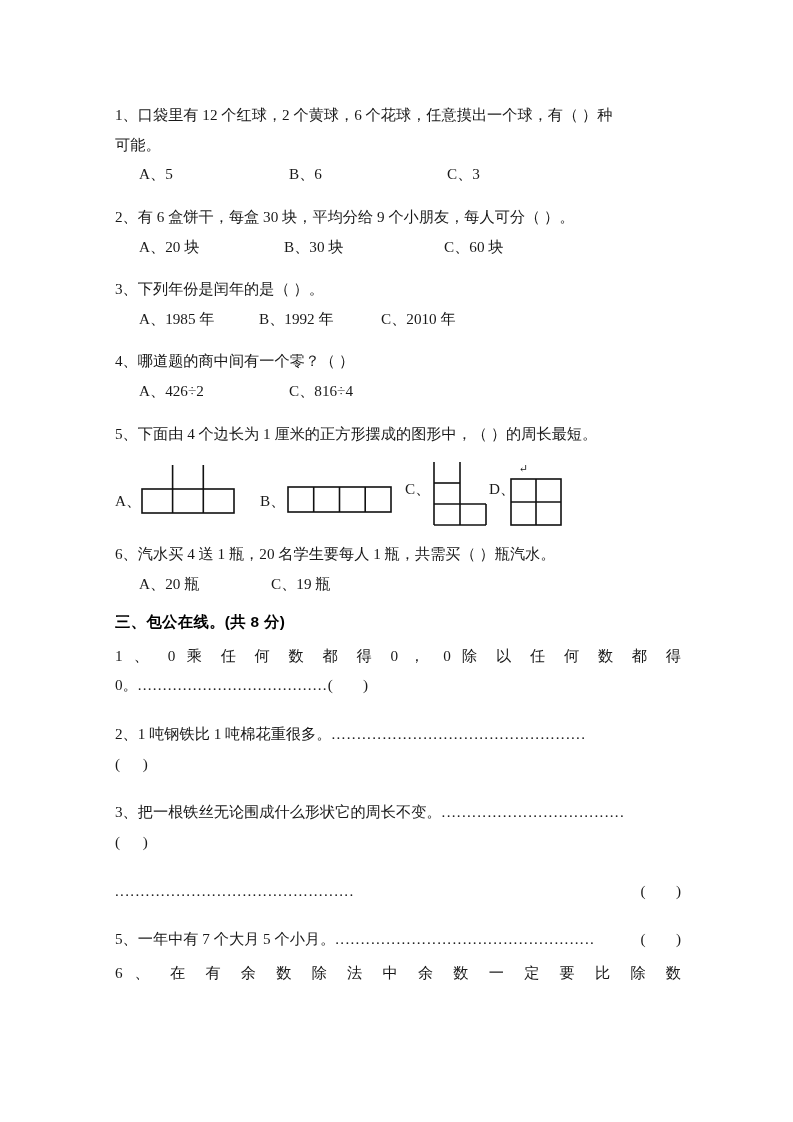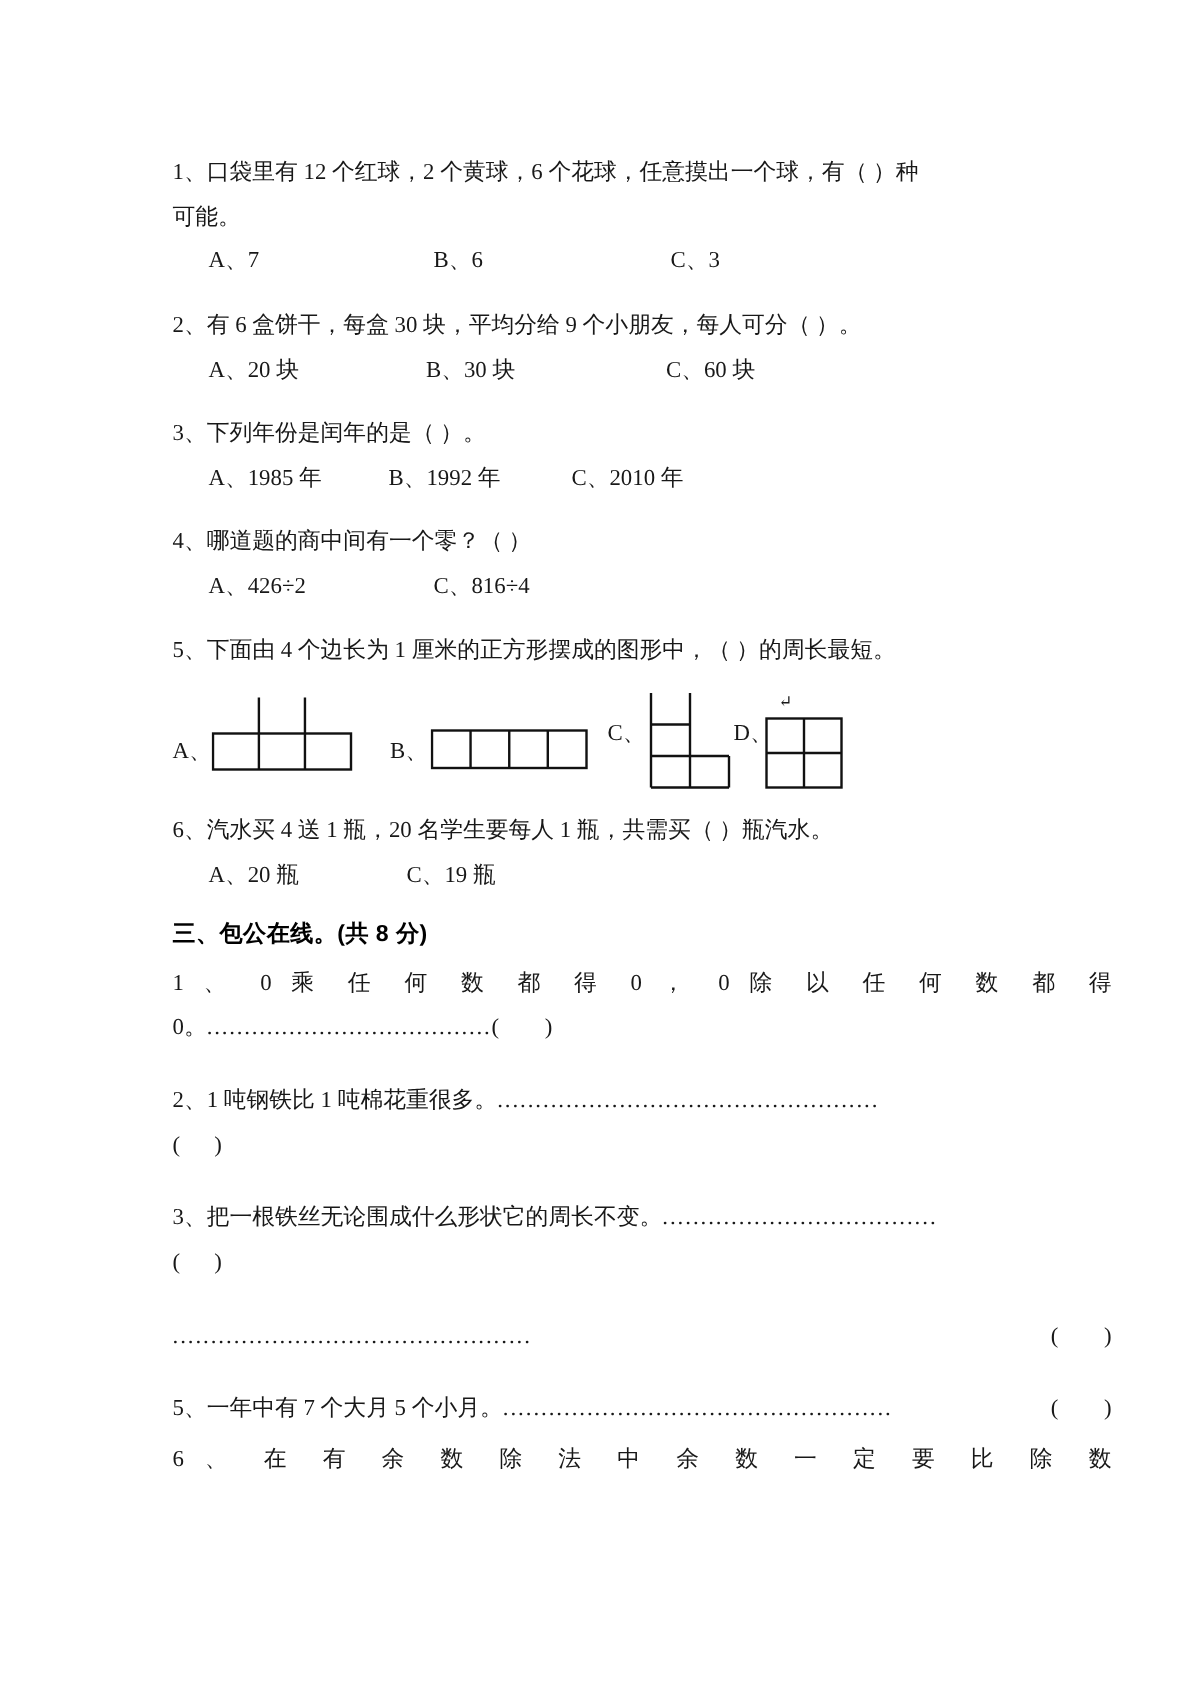--- a/index.html
+++ b/index.html
@@ -14,21 +14,21 @@
     color: #000000;
     position: relative;
     overflow: hidden;
   }
   .page {
     position: absolute;
     left: 0; top: 0;
     width: 793px;
     height: 1122px;
     box-sizing: border-box;
-    padding: 100px 52px 0 115px;
+    padding: 100px 112px 0 115px;
   }
   .q-block {
     margin-bottom: 13px;
   }
   .q-stem {
     font-size: 15.2px;
     line-height: 1.95;
     color: #181818;
   }
   .opts {
@@ -141,21 +141,21 @@
 </style>
 </head>
 <body>
 
 <div class="page">
 
   <div class="q-block">
     <div class="q-stem">1、口袋里有 12 个红球，2 个黄球，6 个花球，任意摸出一个球，有（      ）种</div>
     <div class="q-stem">可能。</div>
     <div class="opts w1">
-      <span class="opt opt-a">A、7</span>
+      <span class="opt opt-a">A、5</span>
       <span class="opt opt-b">B、6</span>
       <span class="opt opt-c">C、3</span>
     </div>
   </div>
 
   <div class="q-block">
     <div class="q-stem">2、有 6 盒饼干，每盒 30 块，平均分给 9 个小朋友，每人可分（      ）。</div>
     <div class="opts w2">
       <span class="opt opt-a">A、20 块</span>
       <span class="opt opt-b">B、30 块</span>

